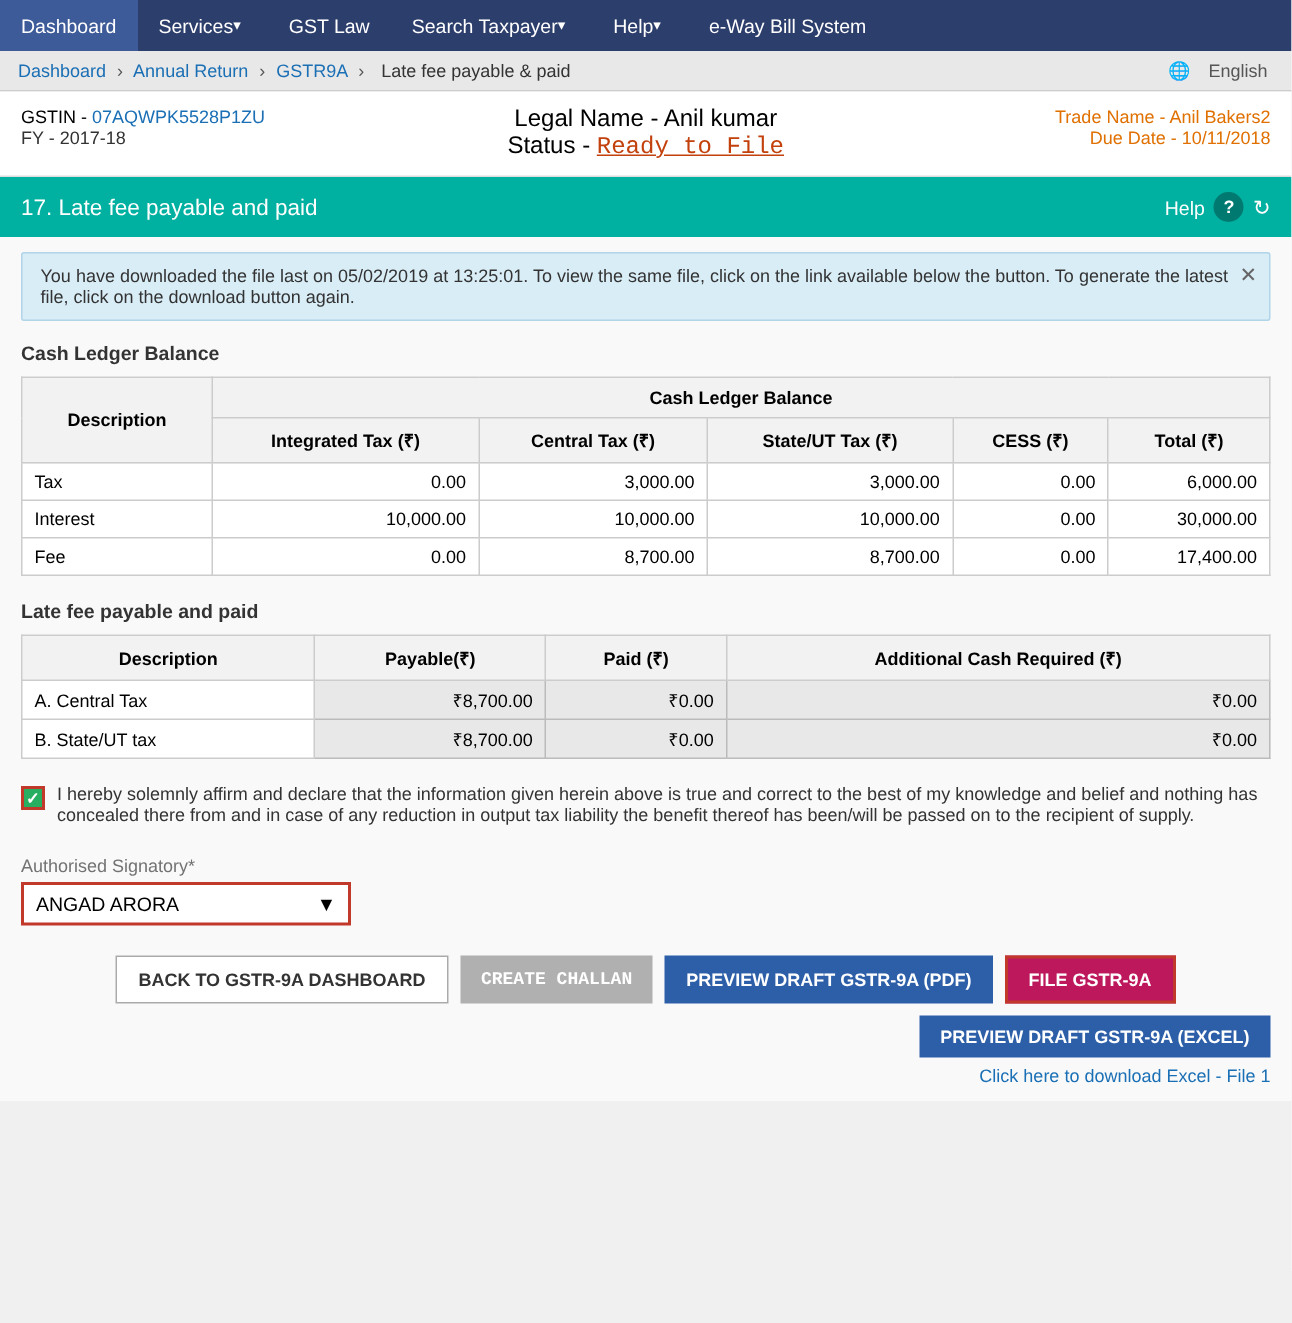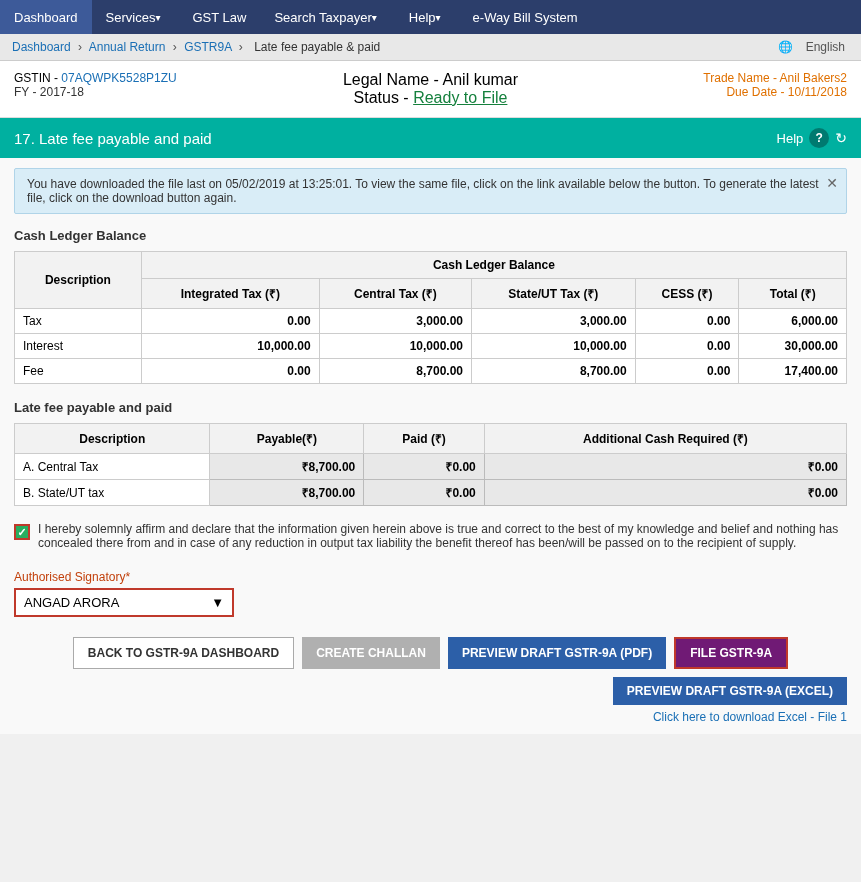--- a/index.html
+++ b/index.html
@@ -21,21 +21,21 @@
     .breadcrumb-bar .current { color: #333; }
     .breadcrumb-bar .lang { color: #1a6fb5; font-size: 12px; display: flex; align-items: center; gap: 4px; }
 
     
     .info-header { background: #fff; padding: 10px 14px; border-bottom: 1px solid #ddd; display: grid; grid-template-columns: 1fr 1fr 1fr; }
     .info-header .gstin { font-size: 12px; }
     .info-header .gstin a { color: #1a6fb5; text-decoration: none; }
     .info-header .center { font-size: 16px; text-align: center; }
     .info-header .right { font-size: 12px; text-align: right; color: #e07000; }
     .info-header .fy { color: #333; font-size: 12px; }
-    .info-header .status a { color: #15803d; }
+    .info-header .status a { color: #c2410c; font-family: Liberation Mono, monospace; }
     .info-header .tradedue { color: #e07000; }
 
     
     .section-header { background: #00b0a0; color: #fff; padding: 10px 14px; display: flex; align-items: center; justify-content: space-between; margin: 0; }
     .section-header h2 { font-size: 15px; font-weight: normal; }
     .section-header .help-area { display: flex; align-items: center; gap: 6px; color: #fff; font-size: 13px; }
     .help-circle { display: inline-flex; align-items: center; justify-content: center; width: 20px; height: 20px; border-radius: 50%; background: #007a70; color: #fff; font-size: 12px; font-weight: bold; cursor: pointer; }
     .refresh-icon { cursor: pointer; font-size: 14px; }
 
     
@@ -44,41 +44,41 @@
     
     .alert-info { background: #d9edf7; border: 1px solid #b0d4e8; padding: 8px 12px; font-size: 12px; color: #333; position: relative; margin-bottom: 14px; border-radius: 2px; }
     .alert-info .close-btn { position: absolute; right: 8px; top: 6px; cursor: pointer; color: #666; font-size: 14px; }
 
     
     .sub-section { margin-bottom: 16px; }
     .sub-section h3 { font-size: 13px; font-weight: bold; margin-bottom: 8px; color: #333; }
     table { width: 100%; border-collapse: collapse; background: #fff; font-size: 12px; }
     table th { background: #f2f2f2; border: 1px solid #ccc; padding: 6px 8px; text-align: center; font-weight: bold; }
     table td { border: 1px solid #ccc; padding: 5px 8px; }
-    table td.num { text-align: right; font-weight: bold; }
+    table td.num { text-align: right; }
 
     
     .input-cell { background: #e8e8e8; text-align: right; padding: 4px 8px; border: 1px solid #bbb; }
 
     
     .declaration { margin: 16px 0 20px; font-size: 12px; color: #333; display: flex; align-items: flex-start; gap: 8px; }
     .declaration-checkbox { width: 16px; height: 16px; border: 2px solid #c0392b; background: #27ae60; display: inline-flex; align-items: center; justify-content: center; flex-shrink: 0; margin-top: 2px; }
     .declaration-checkbox::after { content: '✓'; color: #fff; font-size: 11px; font-weight: bold; }
 
     .auth-label { font-size: 12px; color: #333; margin-bottom: 4px; }
-    .auth-label span { color: #c2410c; }
+    .auth-label span { color: #737373; }
     .auth-select { border: 2px solid #c0392b; padding: 5px 8px; font-size: 13px; background: #fff; width: 220px; display: flex; align-items: center; justify-content: space-between; cursor: pointer; }
 
     
     .buttons-row { display: flex; justify-content: center; gap: 8px; margin: 20px 0 8px; }
     .btn { padding: 7px 14px; font-size: 12px; font-weight: bold; border: none; cursor: pointer; }
     .btn-outline { background: #fff; border: 1px solid #aaa; color: #333; }
-    .btn-gray { background: #b0b0b0; color: #fff; border: none; }
+    .btn-gray { background: #b0b0b0; color: #fff; border: none; font-family: Liberation Mono, monospace; }
     .btn-blue { background: #2c5fa8; color: #fff; border: none; }
-    .btn-red { background: #701a75; color: #fff; border: 2px solid #c0392b; }
+    .btn-red { background: #be185d; color: #fff; border: 2px solid #c0392b; }
 
     .btn-row2 { display: flex; justify-content: flex-end; margin-bottom: 4px; }
     .btn-darkblue { background: #2c5fa8; color: #fff; border: none; padding: 7px 14px; font-size: 12px; font-weight: bold; cursor: pointer; }
 
     .download-link { text-align: right; font-size: 12px; color: #1a6fb5; cursor: pointer; text-decoration: none; }
   </style>
 </head>
 <body>
 
 <nav class="top-nav">

